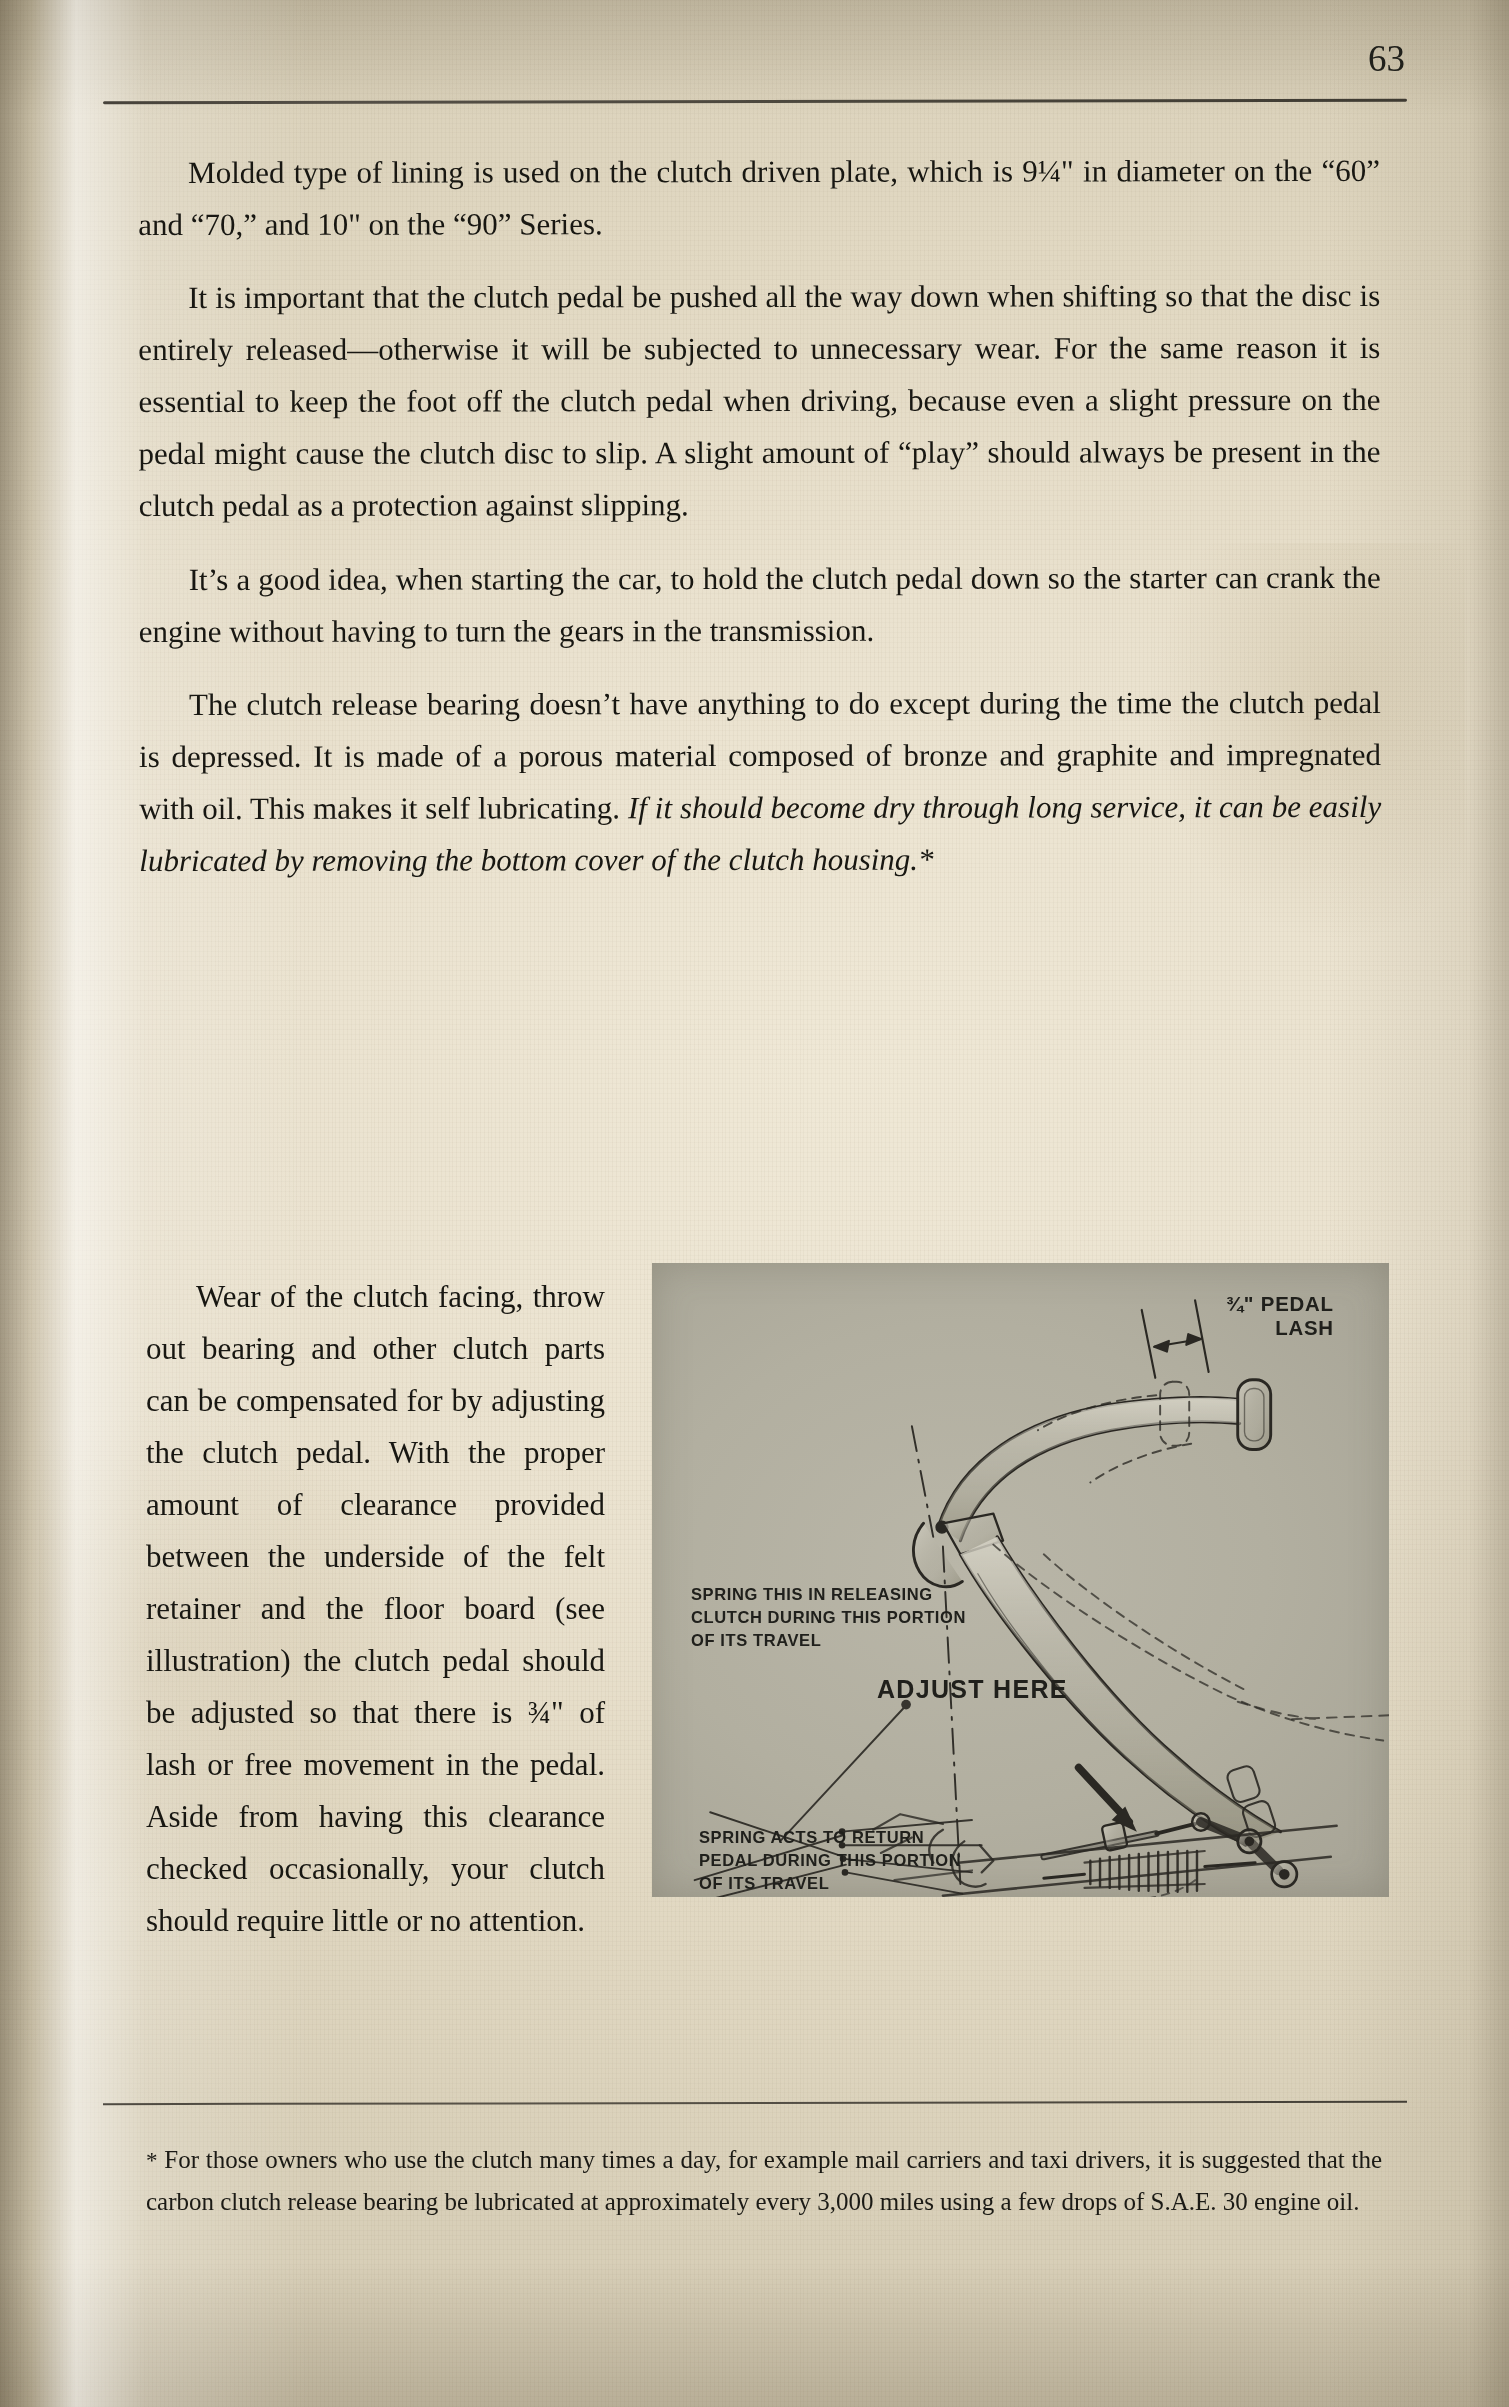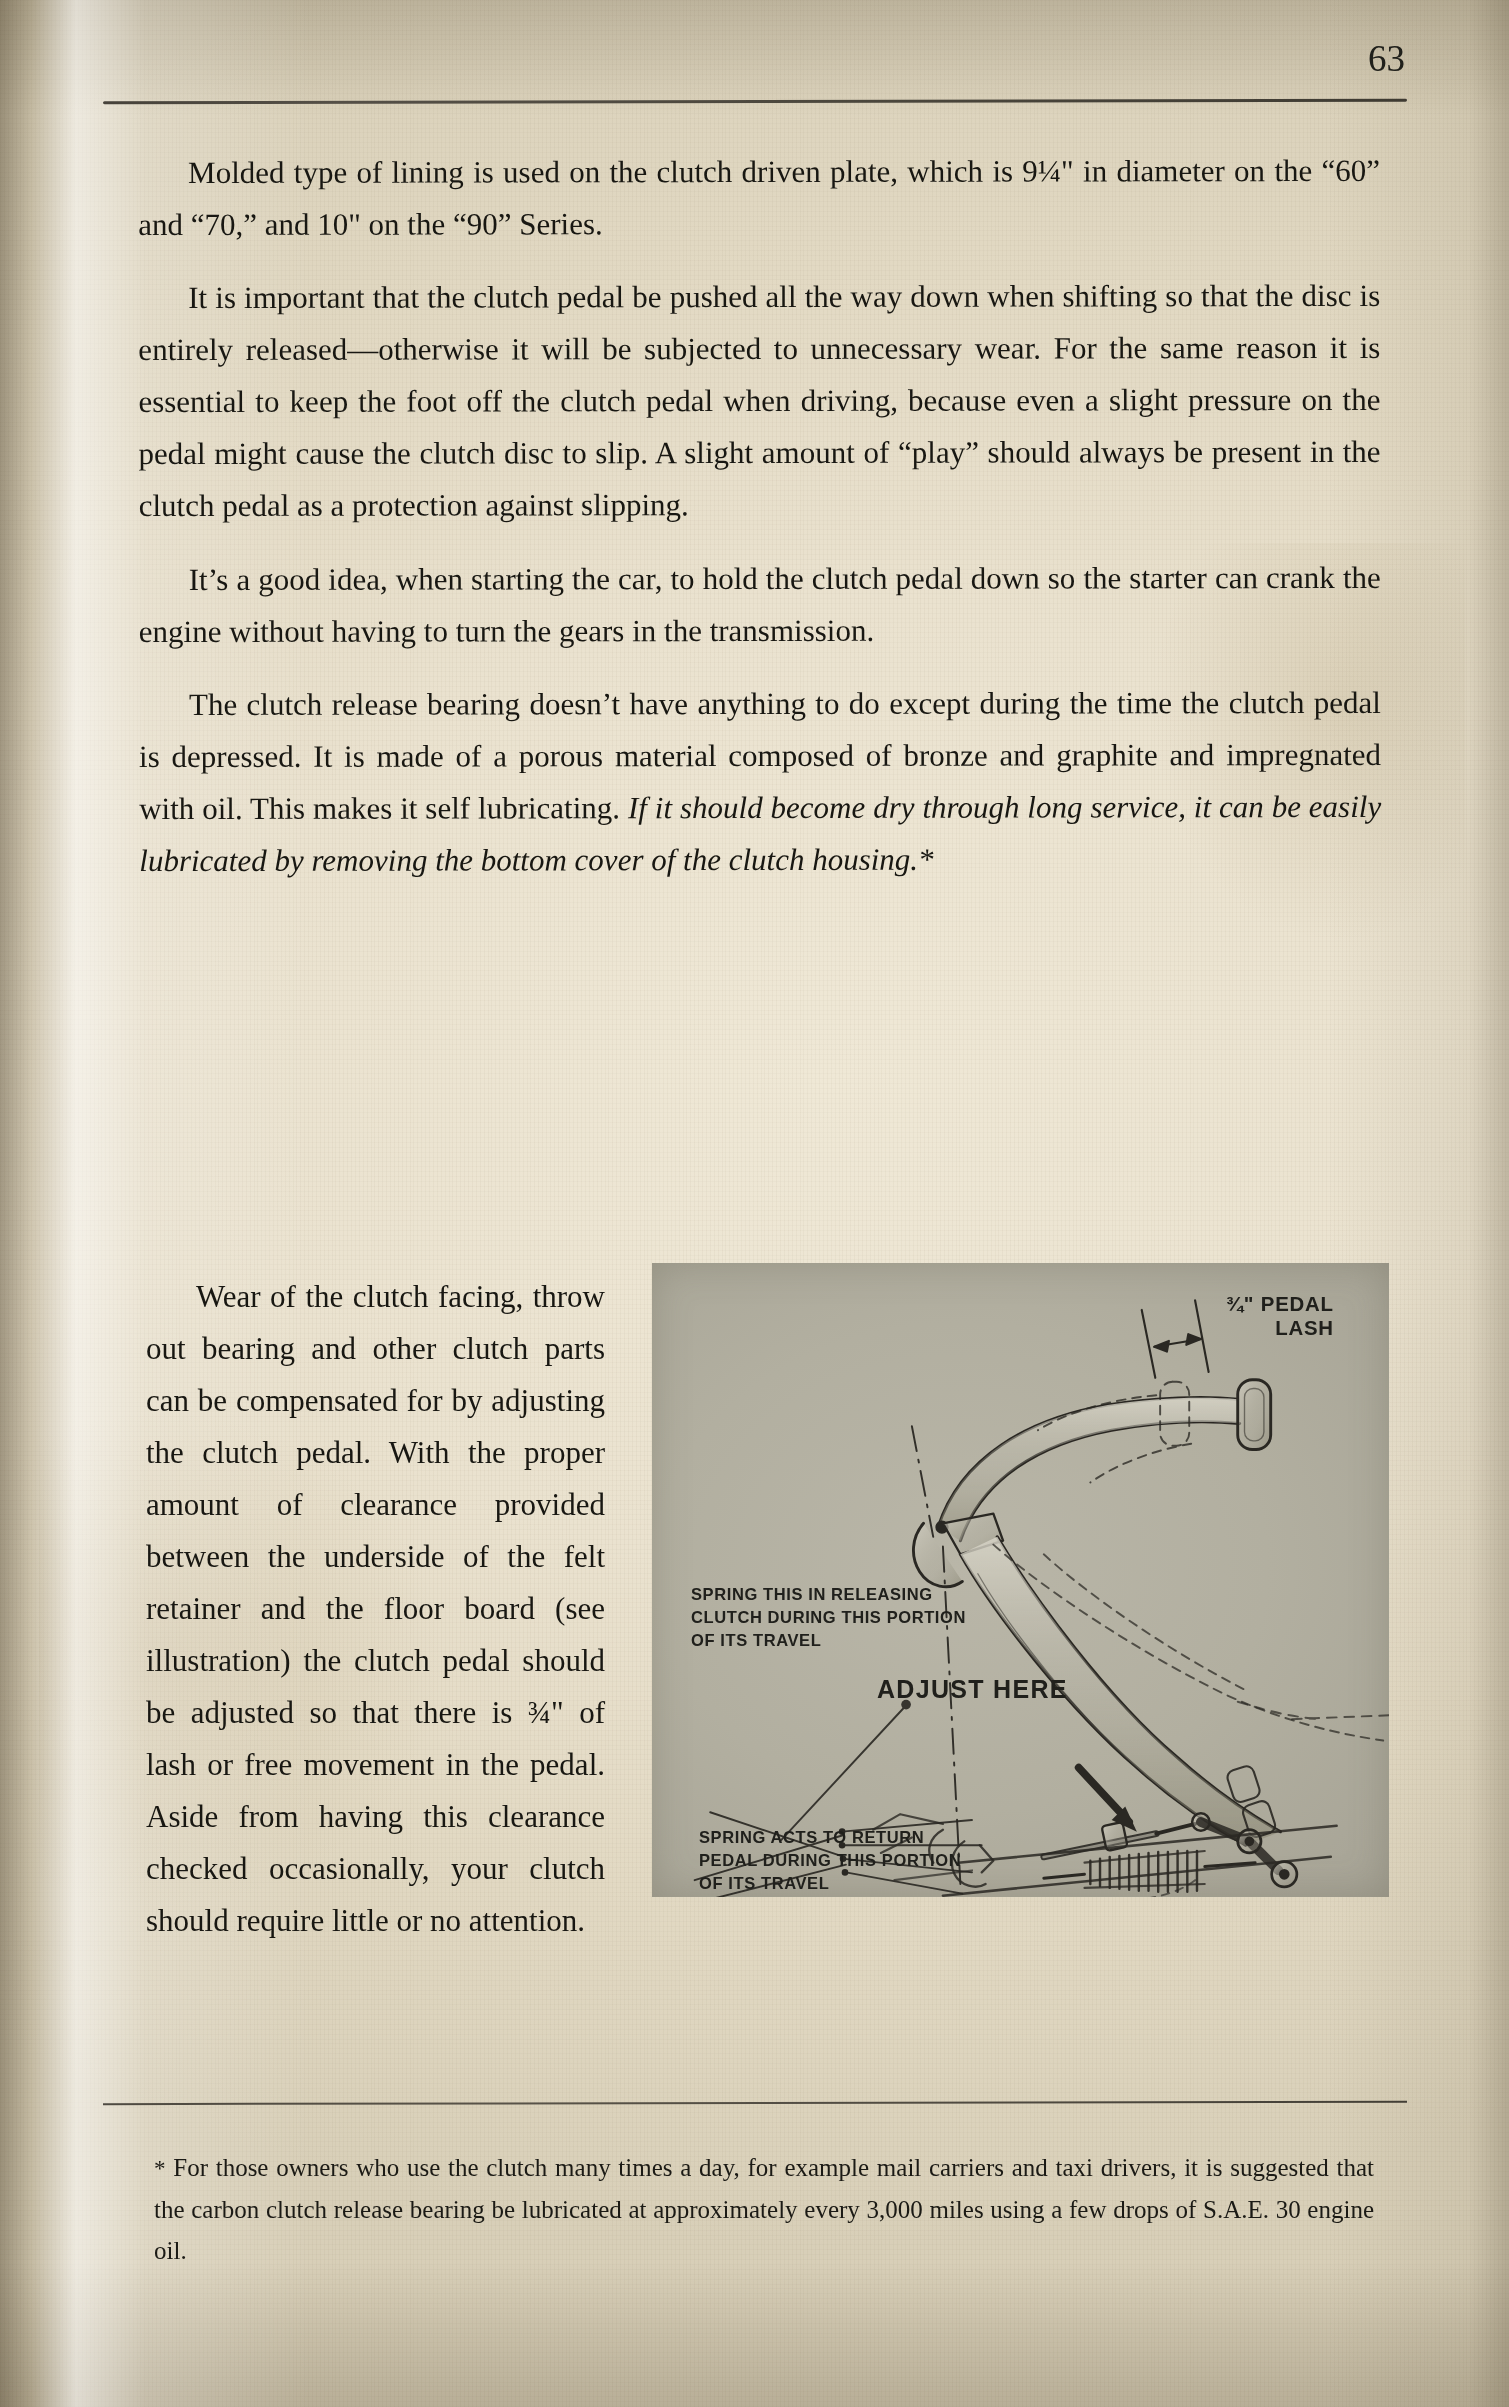--- a/index.html
+++ b/index.html
@@ -190,21 +190,21 @@
     transform: rotate(-0.1deg);
     opacity: .88;
   }
   .footnote {
     position: absolute;
     left: 138px;
     top: 2131px;
     width: 1252px;
   }
   .footnote p {
-    margin: 16px;
+    margin: 8px;
     font-size: 25px;
     line-height: 41px;
     text-align: justify;
     color: #1b1a15;
   }
   .footnote .star { font-size: 23px; }
 
   .skewwrap { transform: rotate(-0.10deg); transform-origin: 50% 0%; }
 </style>
 </head>

